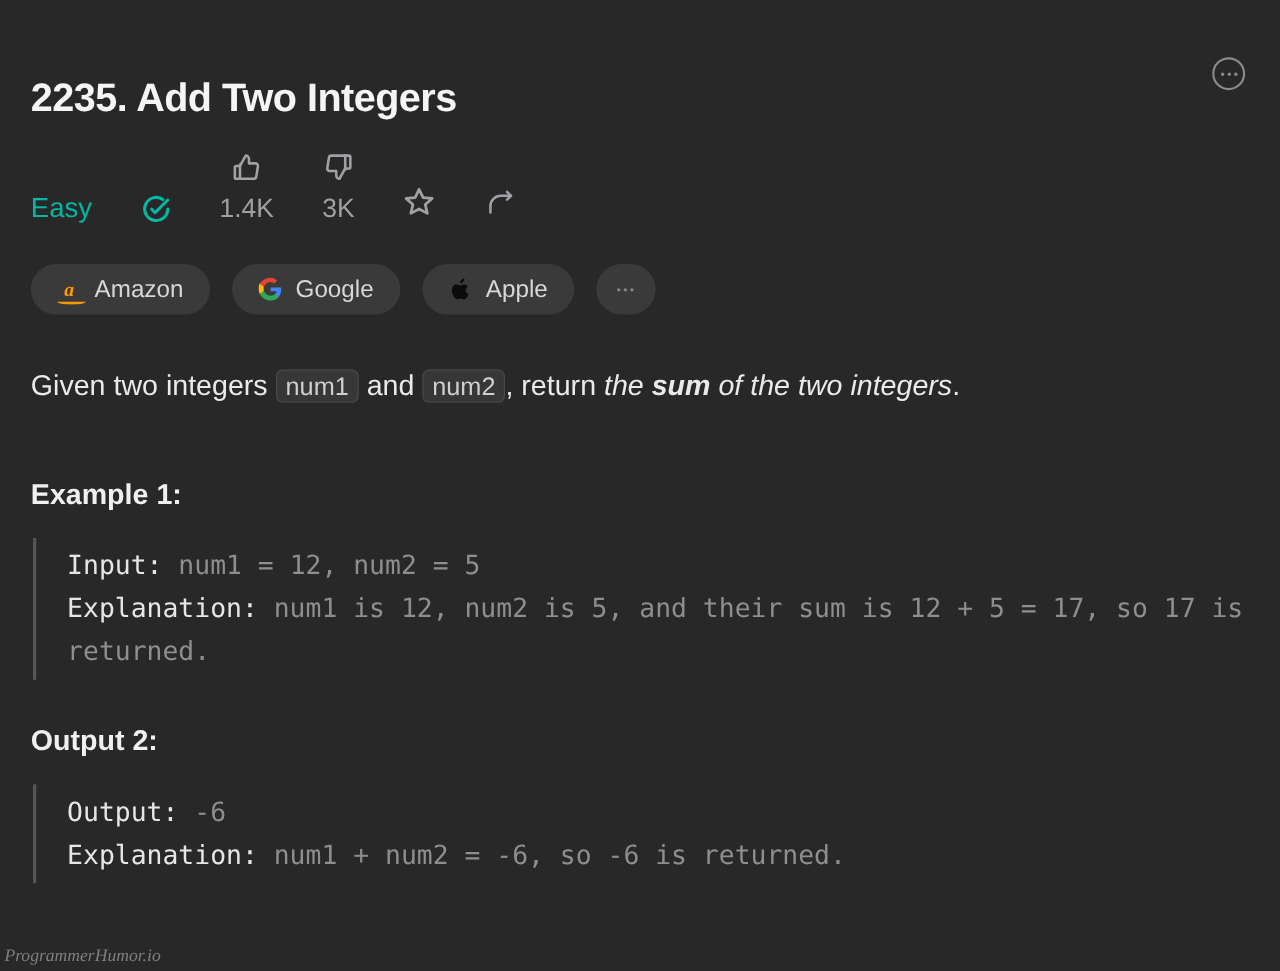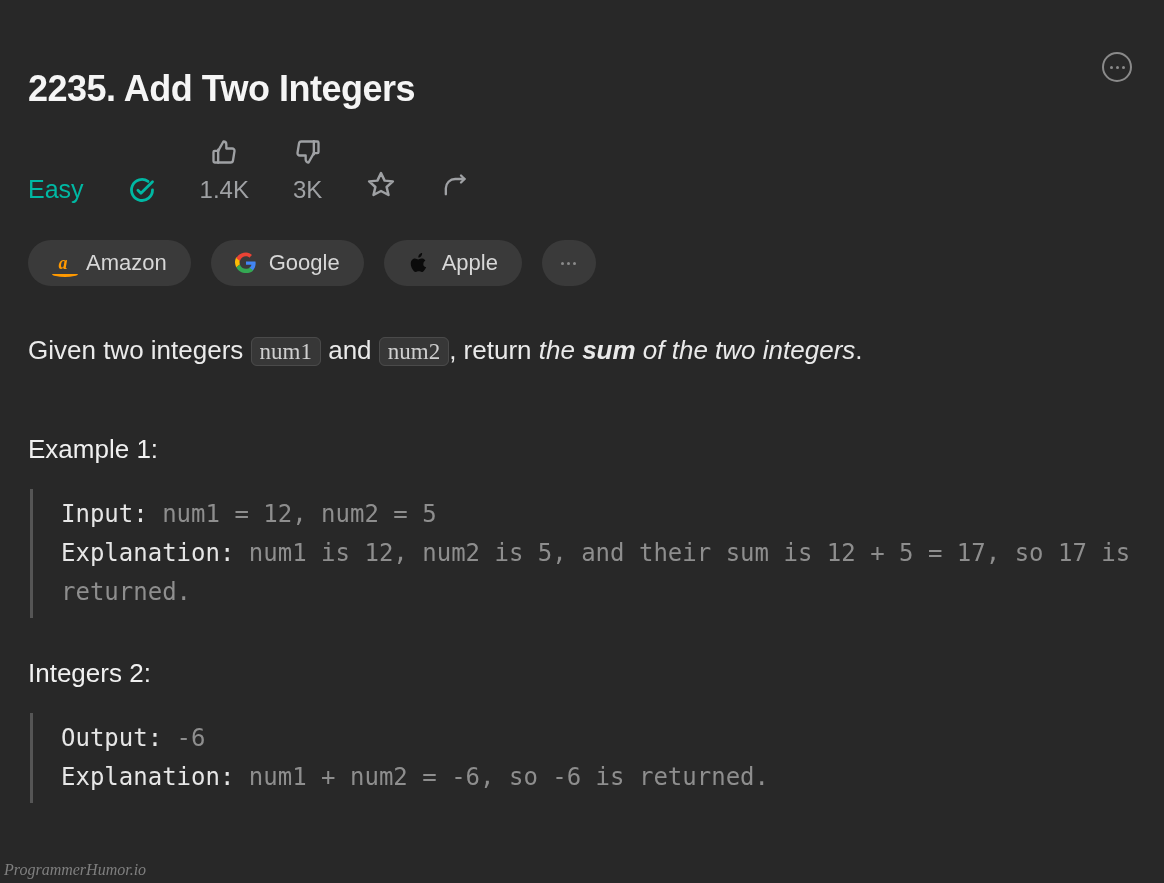--- a/index.html
+++ b/index.html
@@ -113,33 +113,33 @@
     justify-content:center;
     cursor:pointer;
   }
   .description {
     font-size: 26px;
     line-height: 1.55;
     color: #eaeaea;
     margin-bottom: 64px;
   }
   .description .code {
-    font-family: Liberation Serif, serif;
+    font-family: Liberation Sans, sans-serif;
     font-size: 23px;
     background: #373737;
     border: 1px solid #4a4a4a;
     border-radius: 6px;
     padding: 1px 8px;
     color: #cfcfcf;
   }
   .description em { font-style: italic; }
   .description strong { font-weight: 700; }
   .example-heading {
     font-size: 26px;
-    font-weight: 400;
+    font-weight: 700;
     color: #f0f0f0;
     margin-bottom: 24px;
   }
   .example-block {
     border-left: 3px solid #555;
     padding: 6px 0 6px 28px;
     margin-left: 2px;
     margin-bottom: 40px;
     font-family: ui-monospace, SFMono-Regular, Menlo, Consolas, monospace;
     font-size: 24px;
@@ -261,21 +261,21 @@
 
   <div>
     <h3 class="example-heading">Example 1:</h3>
     <div class="example-block">
       <div><span class="lbl">Input:</span><span> num1 = 12, num2 = 5</span></div>
       <div><span class="lbl">Explanation:</span><span> num1 is 12, num2 is 5, and their sum is 12 + 5 = 17, so 17 is returned.</span></div>
     </div>
   </div>
 
   <div>
-    <h3 class="example-heading">Integers 2:</h3>
+    <h3 class="example-heading">Output 2:</h3>
     <div class="example-block" style="margin-bottom:0">
       <div><span class="lbl">Output:</span><span> -6</span></div>
       <div><span class="lbl">Explanation:</span><span> num1 + num2 = -6, so -6 is returned.</span></div>
     </div>
   </div>
 
 </div>
 
 <div class="watermark">ProgrammerHumor.io</div>
 

